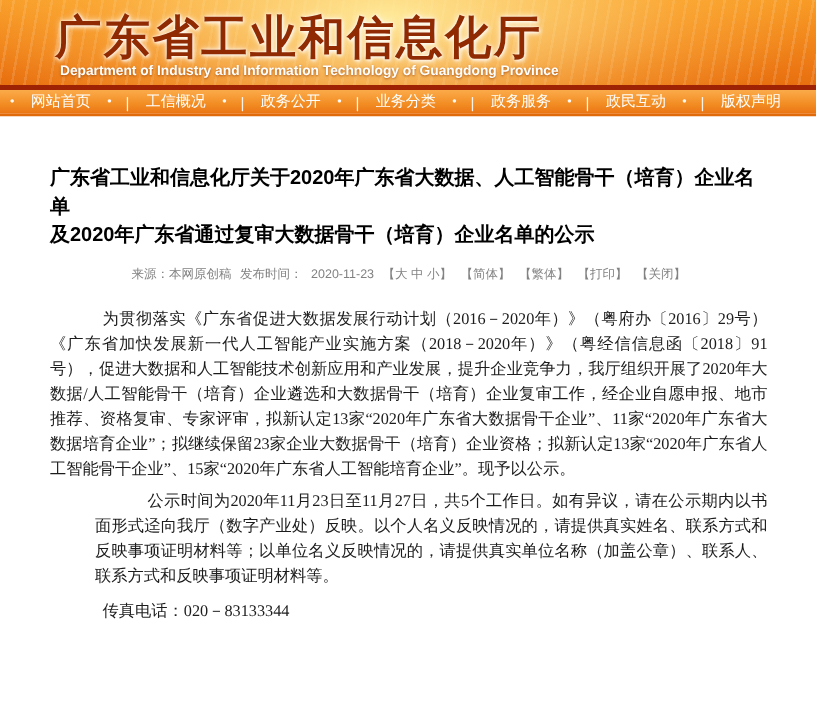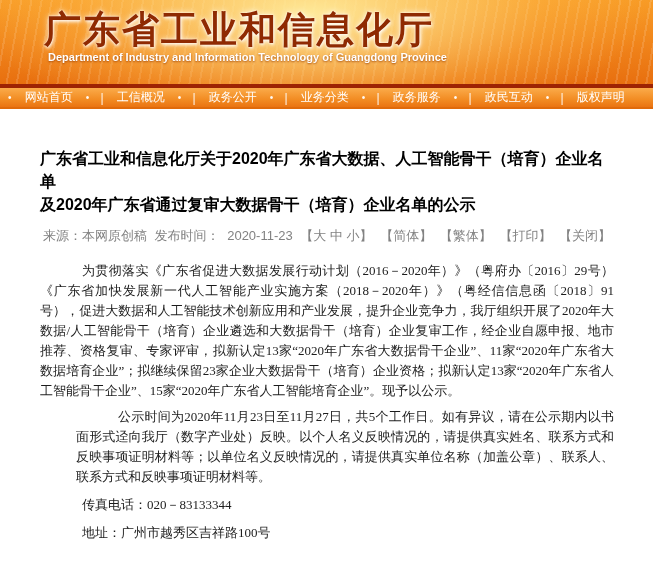--- a/index.html
+++ b/index.html
@@ -4,21 +4,21 @@
 <style>
   * { box-sizing: border-box; }
   html, body { margin: 0; padding: 0; }
   body {
     width: 653px; height: 570px; overflow: hidden;
     background: #ffffff;
     font-family: "Liberation Sans", "DejaVu Sans", sans-serif;
   }
   
   .banner {
-    position: relative; height: 84px; overflow: hidden;
+    position: relative; height: 68px; overflow: hidden;
     background:
       radial-gradient(ellipse 430px 150px at 310px 14px, rgba(255,238,160,0.95), rgba(255,190,80,0.35) 55%, rgba(255,190,80,0) 78%),
       repeating-linear-gradient(100deg, rgba(255,255,255,0.13) 0 2px, rgba(255,255,255,0) 2px 10px),
       linear-gradient(180deg, #f89c26 0%, #f0831a 55%, #e86f0f 100%);
   }
   .banner-title {
     position: absolute; left: 44px; top: 5px;
     font-size: 37px; font-weight: bold; letter-spacing: 2px;
     color: #8f2a02;
     text-shadow: 0 0 2px #fff, 0 0 6px rgba(255,255,255,0.95), 1px 2px 3px rgba(255,255,255,0.65);
@@ -43,21 +43,21 @@
   .nav-dot { font-size: 10px; opacity: 0.95; }
   .nav-pipe { opacity: 0.9; }
   
   .article { padding: 0 39px 0 40px; color: #1c1c1c; }
   .article-title {
     margin: 38px 0 0; 
     font-size: 16px; line-height: 23px; font-weight: bold; color: #000000;
   }
   .meta {
     margin-top: 12px; text-align: center;
-    font-size: 13px; color: #828282; line-height: 15px; white-space: nowrap;
+    font-size: 10px; color: #828282; line-height: 15px; white-space: nowrap;
   }
   .meta span { margin: 0 2px; }
   .meta .tool { cursor: pointer; }
   .body-p, .contact-line, .signature {
     font-family: "Liberation Serif", "DejaVu Serif", serif;
     font-size: 13px; line-height: 20px; color: #1c1c1c;
   }
   .body-p { margin: 0; text-align: justify; text-indent: 42px; }
   .p1 { margin-top: 18px; }
   .p2 { margin-top: 6px; margin-left: 36px; }
@@ -111,16 +111,15 @@
     <span class="tool">【繁体】</span>
     <span class="tool">【打印】</span>
     <span class="tool">【关闭】</span>
   </div>
 
   <p class="body-p p1">为贯彻落实《广东省促进大数据发展行动计划（2016－2020年）》（粤府办〔2016〕29号）《广东省加快发展新一代人工智能产业实施方案（2018－2020年）》（粤经信信息函〔2018〕91号），促进大数据和人工智能技术创新应用和产业发展，提升企业竞争力，我厅组织开展了2020年大数据/人工智能骨干（培育）企业遴选和大数据骨干（培育）企业复审工作，经企业自愿申报、地市推荐、资格复审、专家评审，拟新认定13家“2020年广东省大数据骨干企业”、11家“2020年广东省大数据培育企业”；拟继续保留23家企业大数据骨干（培育）企业资格；拟新认定13家“2020年广东省人工智能骨干企业”、15家“2020年广东省人工智能培育企业”。现予以公示。</p>
   <p class="body-p p2">公示时间为2020年11月23日至11月27日，共5个工作日。如有异议，请在公示期内以书面形式迳向我厅（数字产业处）反映。以个人名义反映情况的，请提供真实姓名、联系方式和反映事项证明材料等；以单位名义反映情况的，请提供真实单位名称（加盖公章）、联系人、联系方式和反映事项证明材料等。</p>
 
   <div class="contact-block">
     <p class="contact-line">传真电话：020－83133344</p>
-    <p class="contact-line">地址：广州市越秀区吉祥路100号</p>
   </div>
 
 </main>
 
 </body></html>

